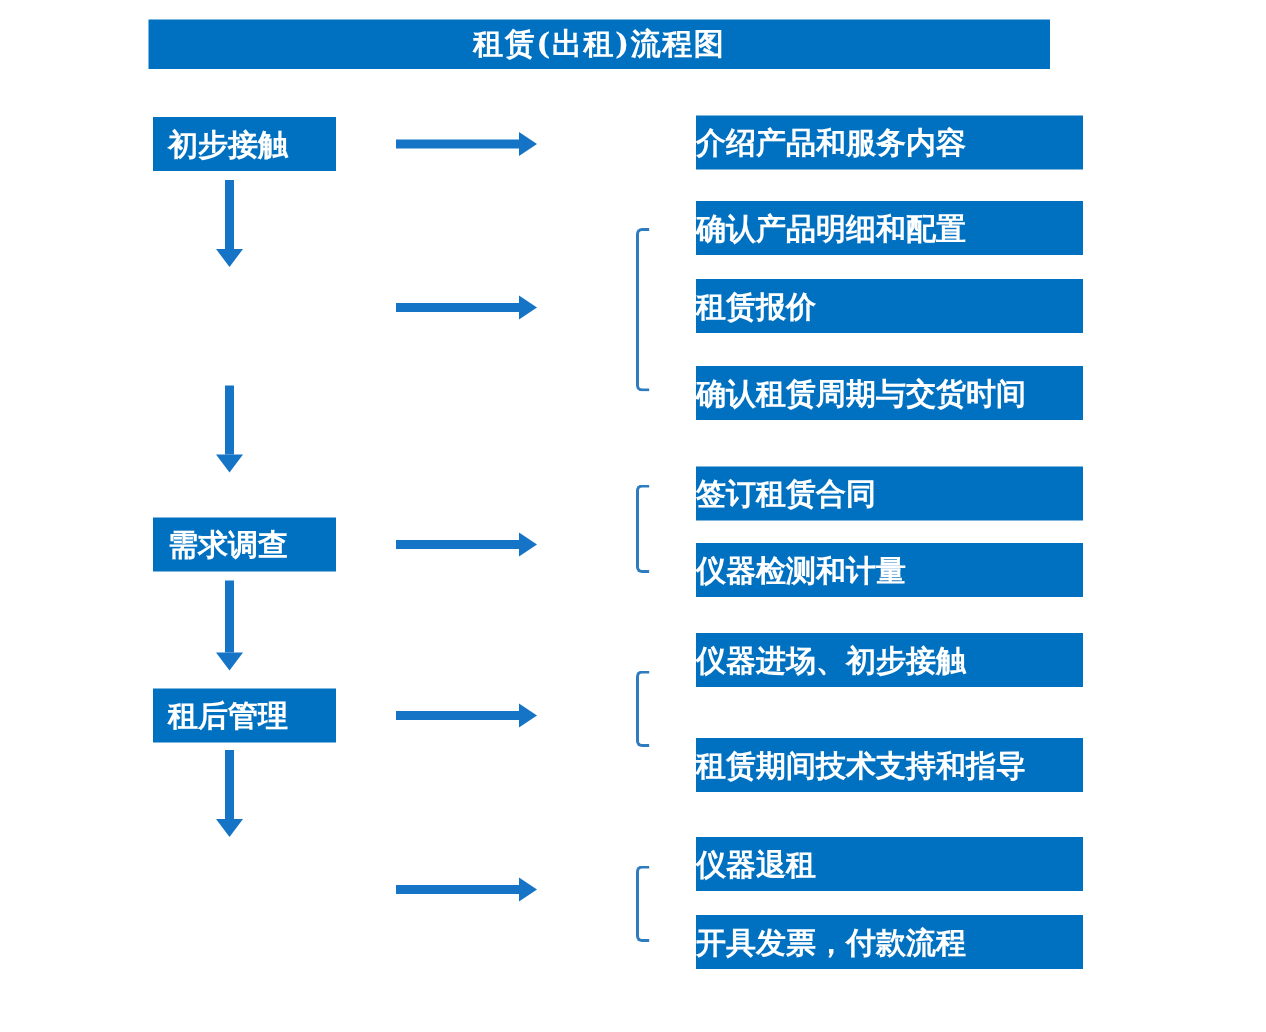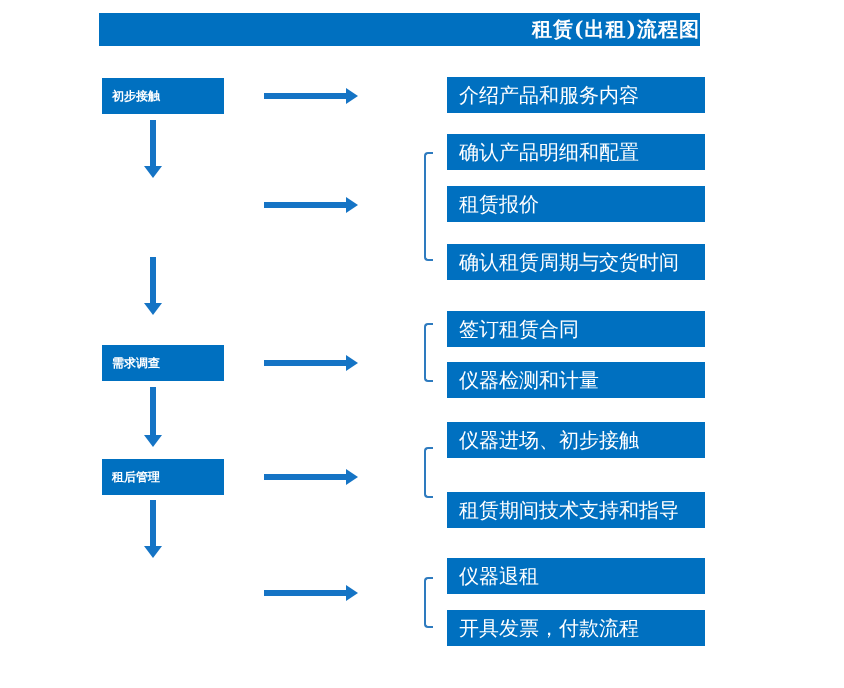--- a/index.html
+++ b/index.html
@@ -9,51 +9,50 @@
     height: 688px;
     background: #ffffff;
     overflow: hidden;
     font-family: "DejaVu Serif", "Liberation Serif", serif;
   }
   .title-bar {
     position: absolute;
     left: 99px; top: 13px;
     width: 601px; height: 33px;
     background: #0070c0;
-    display: flex; align-items: center; justify-content: flex-end;
+    display: flex; align-items: center; justify-content: center;
   }
   .title-bar span {
     color: #ffffff;
     font-size: 20px;
     font-weight: bold;
     letter-spacing: 1px;
   }
   .stage {
     position: absolute;
     left: 102px;
     width: 122px; height: 36px;
     background: #0070c0;
     color: #ffffff;
-    font-size: 12px;
+    font-size: 20px;
     font-weight: bold;
     display: flex; align-items: center;
     padding-left: 10px;
     box-sizing: border-box;
     white-space: nowrap;
   }
   .detail {
     position: absolute;
-    left: 447px;
+    left: 464px;
     width: 258px; height: 36px;
     background: #0070c0;
     color: #ffffff;
     font-size: 20px;
-    font-weight: normal;
+    font-weight: bold;
     display: flex; align-items: center;
-    padding-left: 12px;
     box-sizing: border-box;
     white-space: nowrap;
   }
   .harrow { position: absolute; left: 264px; width: 94px; height: 16px; }
   .harrow .shaft {
     position: absolute; left: 0; top: 5px;
     width: 82px; height: 6px; background: #1574c5;
   }
   .harrow .head {
     position: absolute; left: 82px; top: 0;

